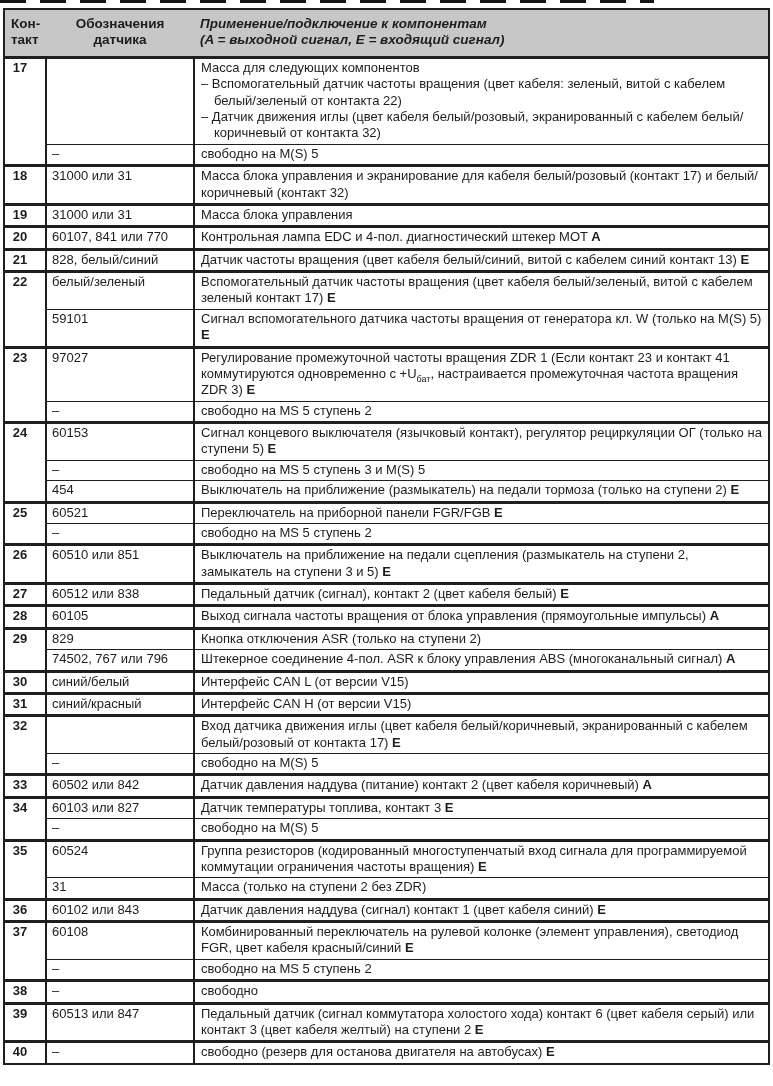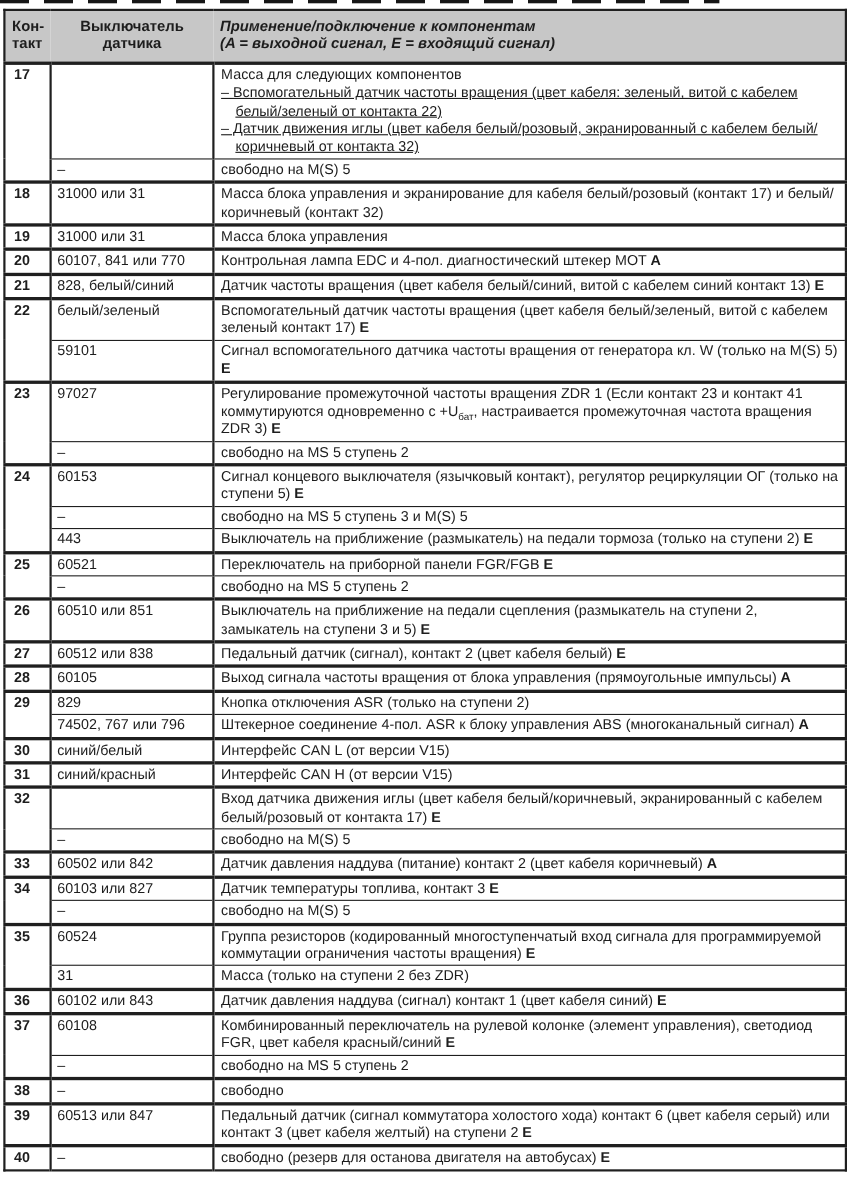--- a/index.html
+++ b/index.html
@@ -53,21 +53,21 @@
   }
   tbody td.c1{
     font-weight:bold;
     text-align:center;
     padding-left:2px;padding-right:12px;margin-top:20px;
   }
   tbody td.c2{border-left:2px solid var(--bd);}
   tbody td.c3{border-left:2px solid var(--bd);padding-left:6px;}
   tbody tr.grp td{border-top:3px solid var(--bd);}
   tbody tr.sub td{border-top:1px solid var(--bd);}
-  .hang{padding-left:13px;text-indent:-13px;text-decoration:underline;}
+  .hang{padding-left:13px;text-indent:-13px;}
   .b{font-weight:bold;}
   sub{font-size:9px;line-height:0;}
 </style>
 </head>
 <body>
 
 <div class="page">
   <div class="crop-line"></div>
 
   <table class="pins">
@@ -76,21 +76,21 @@
         <col class="w2">
         <col class="w3">
     </colgroup>
     <thead>
       <tr>
         <th class="h1">
           <div>Кон-</div>
           <div>такт</div>
         </th>
         <th class="h2">
-          <div>Выключатель</div>
+          <div>Обозначения</div>
           <div>датчика</div>
         </th>
         <th class="h3">
           <div>Применение/подключение к компонентам</div>
           <div><span>(</span><span class="b">A</span><span> = выходной сигнал, </span><span class="b">E</span><span> = входящий сигнал)</span></div>
         </th>
       </tr>
     </thead>
     <tbody>
         <tr class="grp">
@@ -169,21 +169,21 @@
             <div><span>Сигнал концевого выключателя (язычковый контакт), регулятор рециркуляции ОГ (только на ступени 5) </span><span class="b">E</span></div>
           </td>
         </tr>
         <tr class="sub">
           <td class="c2">–</td>
           <td class="c3">
             <div><span>свободно на MS 5 ступень 3 и M(S) 5</span></div>
           </td>
         </tr>
         <tr class="sub">
-          <td class="c2">443</td>
+          <td class="c2">454</td>
           <td class="c3">
             <div><span>Выключатель на приближение (размыкатель) на педали тормоза (только на ступени 2) </span><span class="b">E</span></div>
           </td>
         </tr>
         <tr class="grp">
           <td class="c1" rowspan="2">25</td>
           <td class="c2">60521</td>
           <td class="c3">
             <div><span>Переключатель на приборной панели FGR/FGB </span><span class="b">E</span></div>
           </td>

